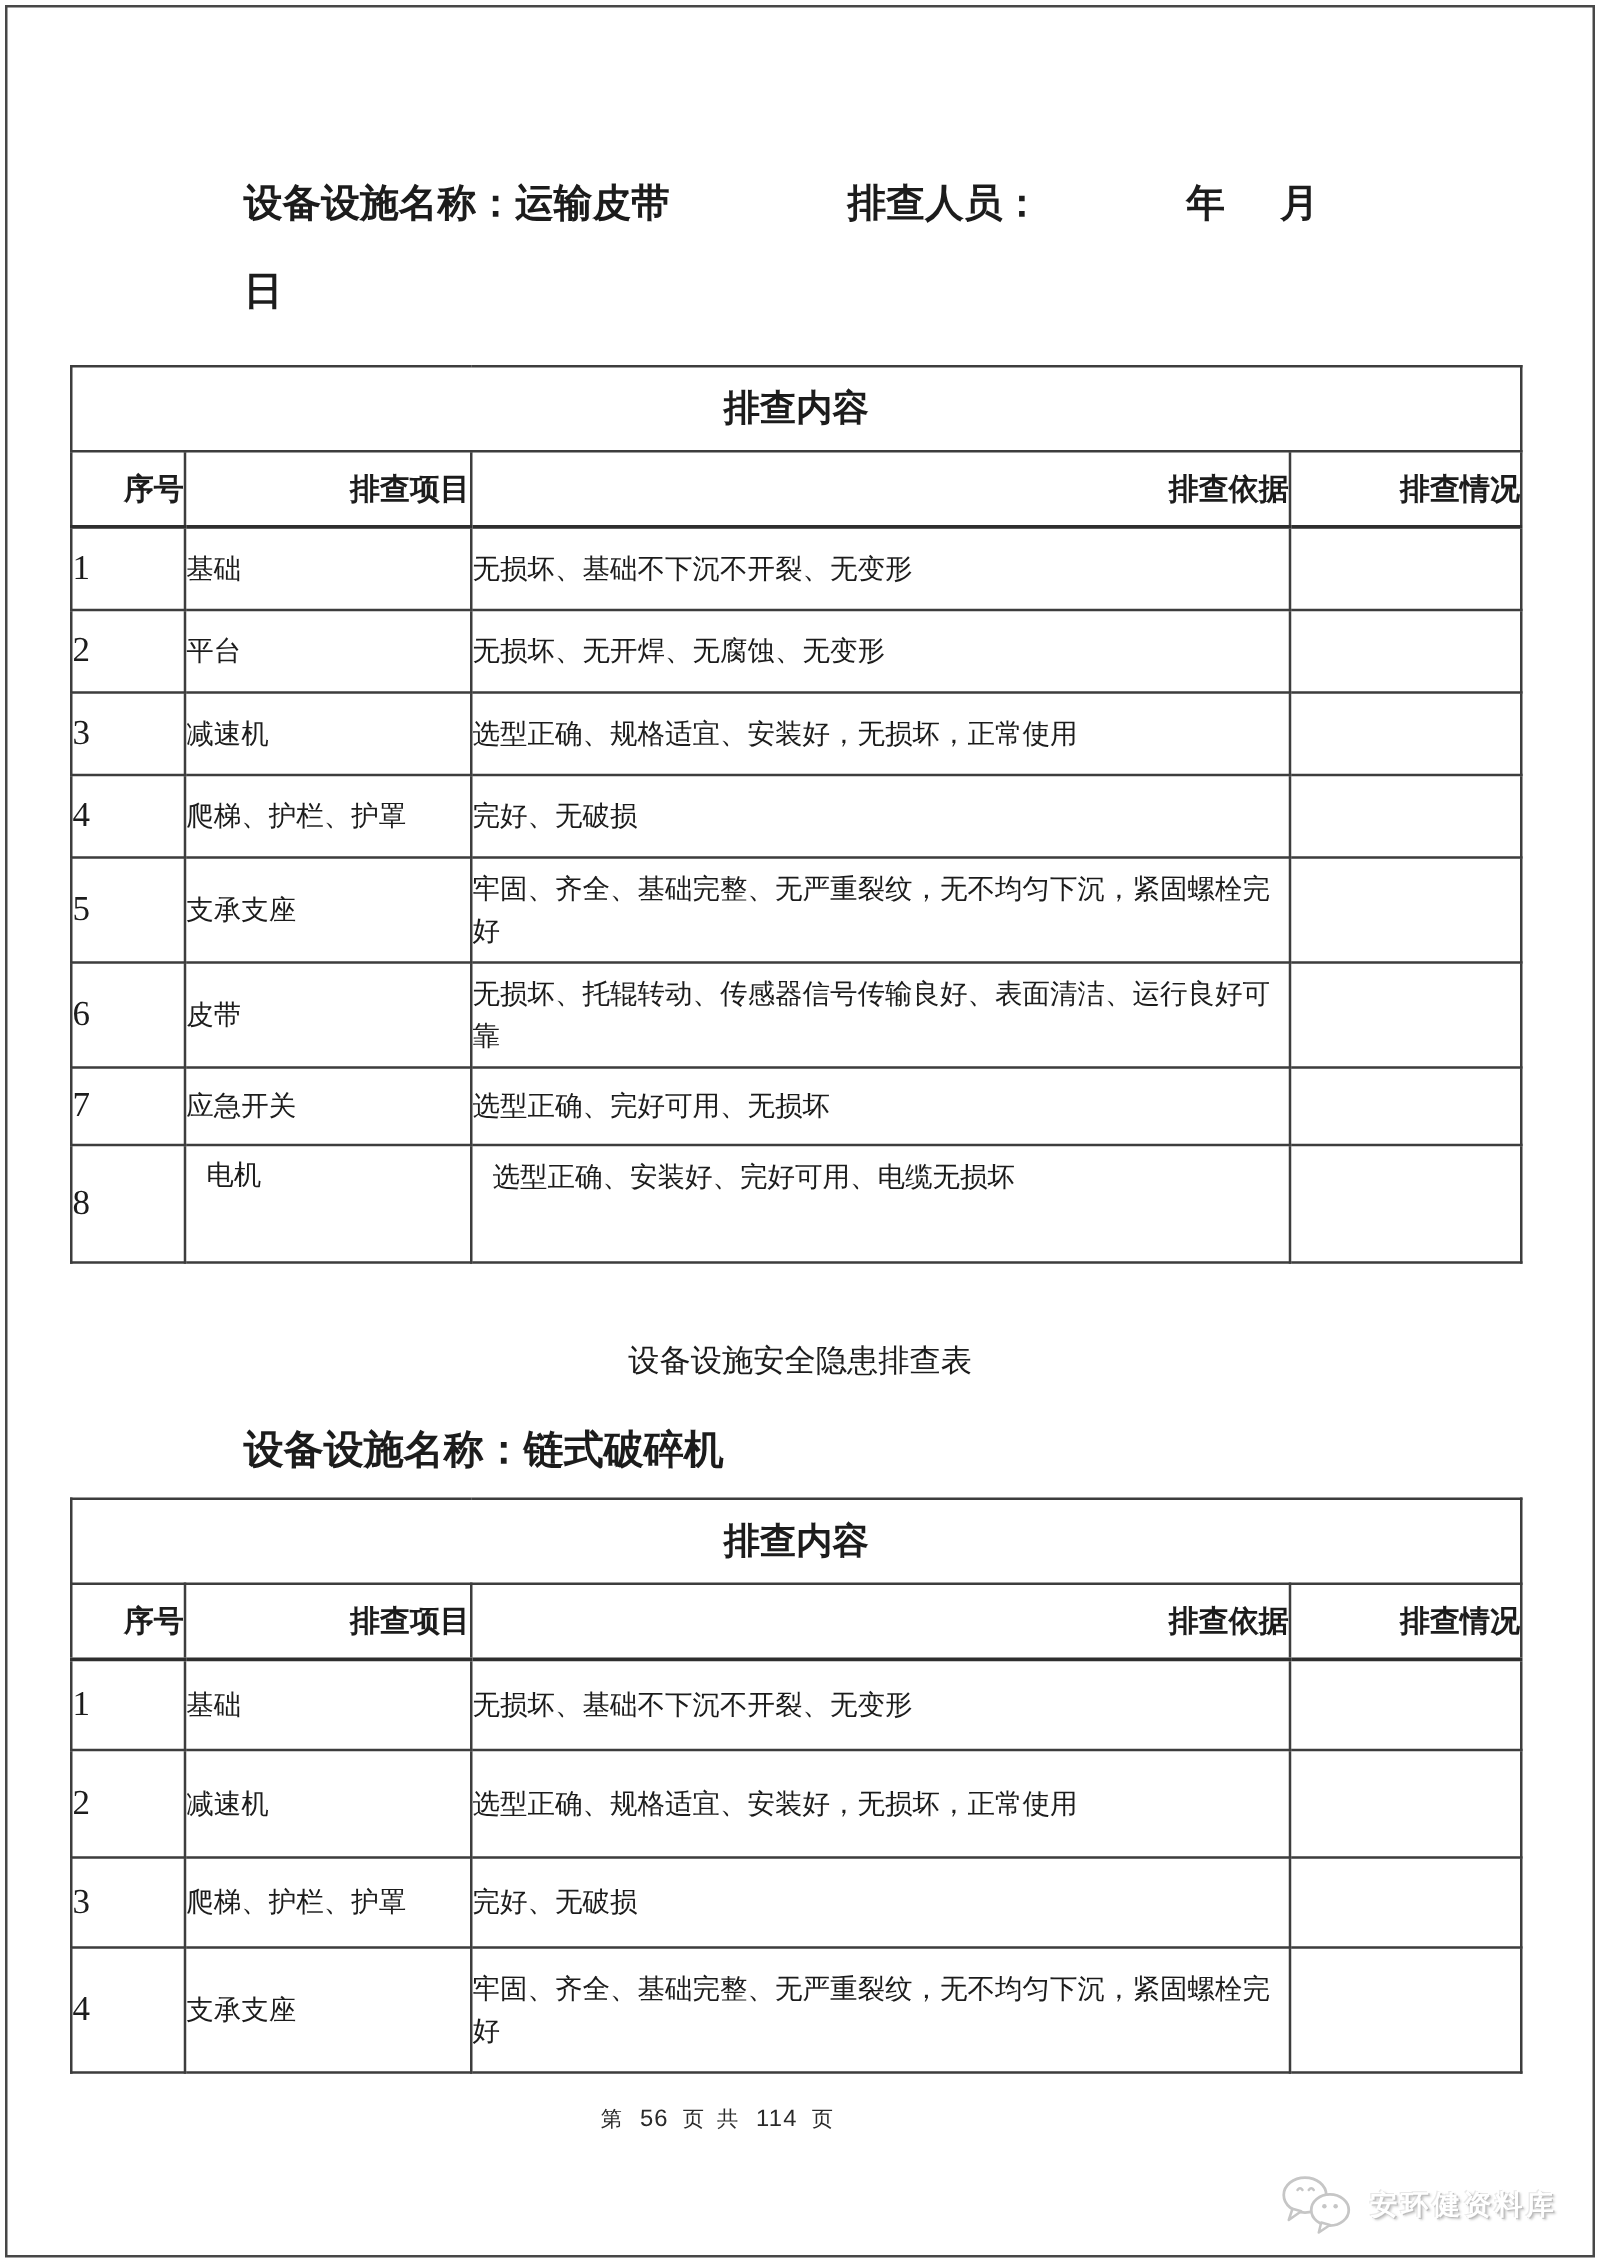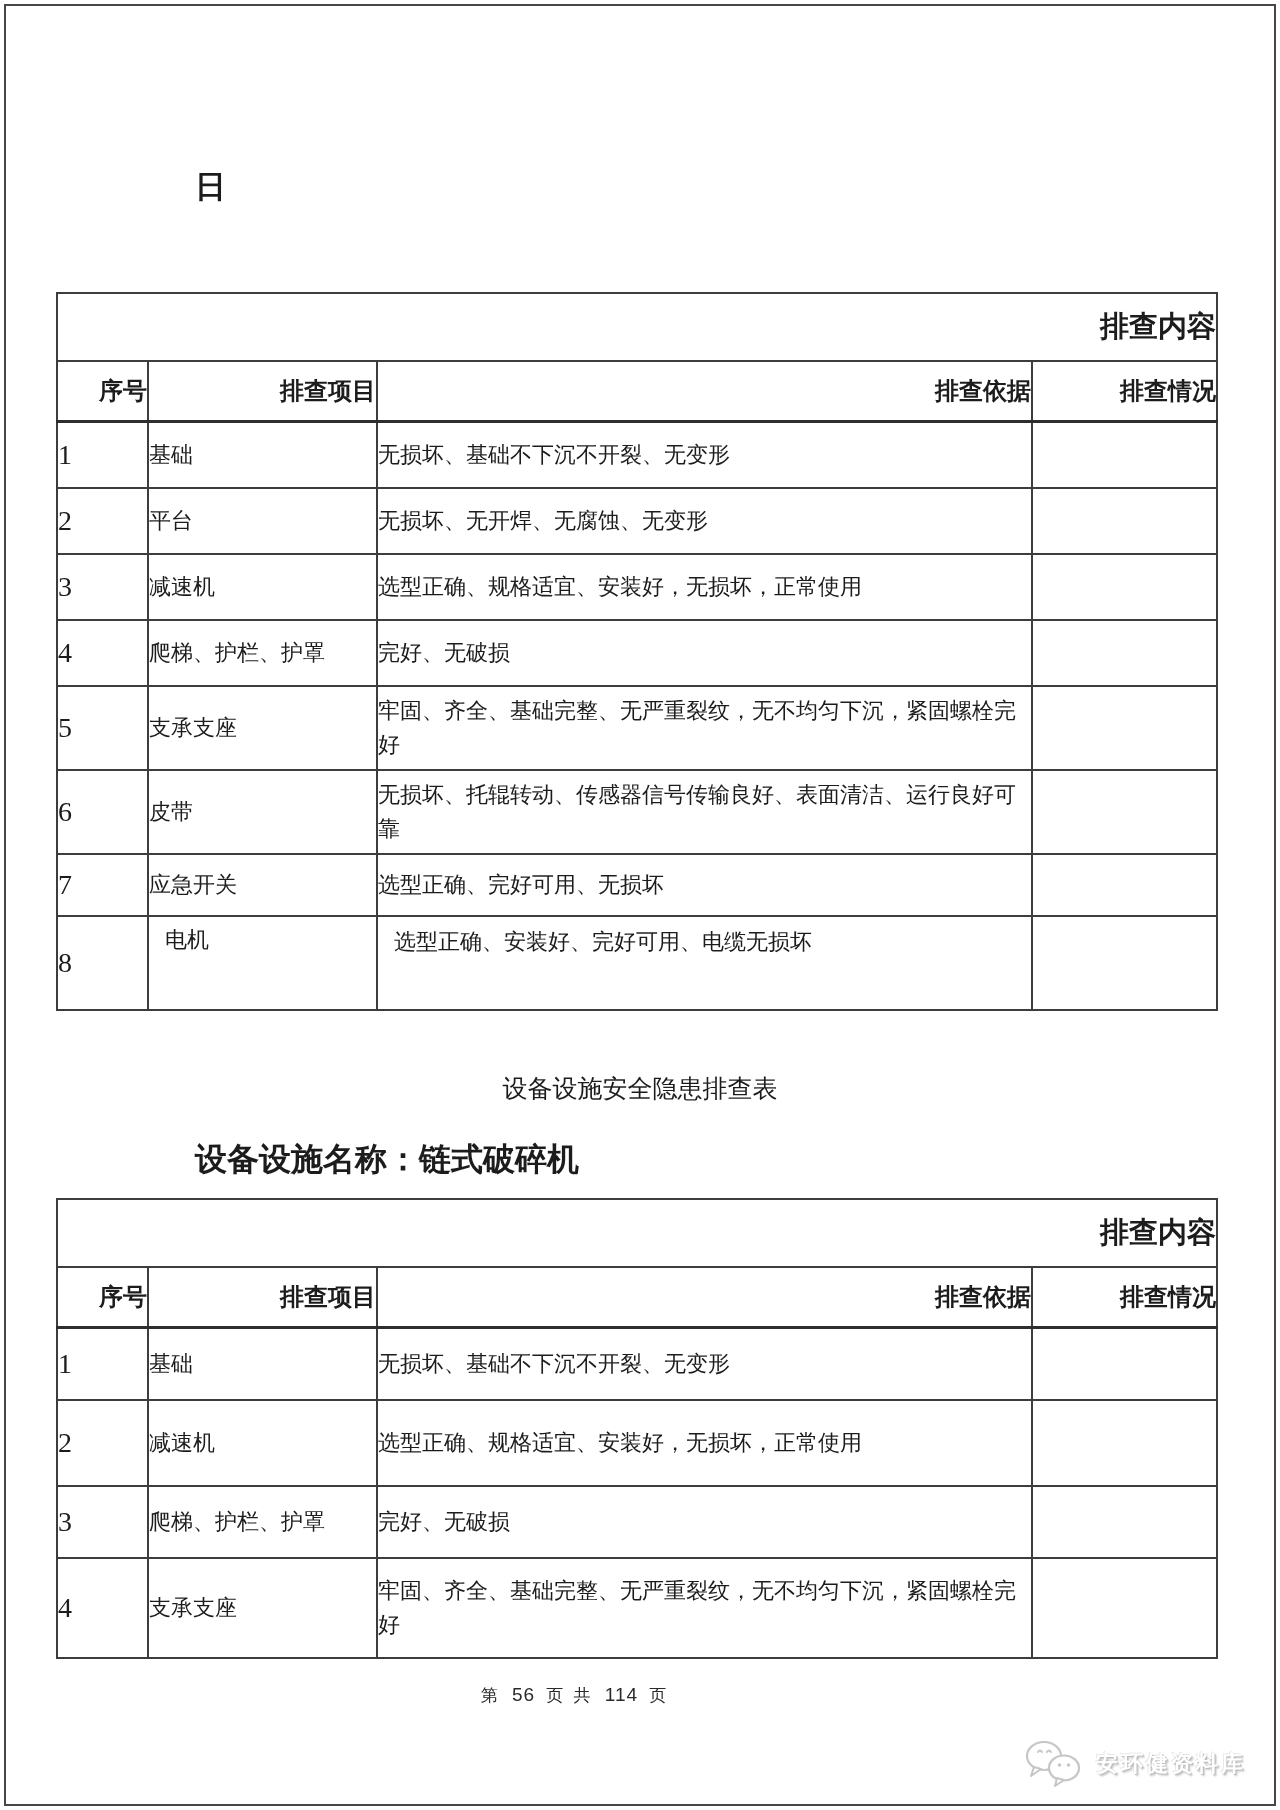--- a/index.html
+++ b/index.html
@@ -35,21 +35,21 @@
   }
   table.t1{top:292px;}
   table.t2{top:1198px;}
   table.check td{
     border:2px solid #3d3d3d;
     vertical-align:middle;
     padding:0;
     overflow:hidden;
   }
   td.mergehead{
-    text-align:right;font-weight:bold;font-size:29px;height:66px;
+    text-align:center;font-weight:bold;font-size:29px;height:66px;
   }
   tr.colhead td{
     text-align:right;font-weight:bold;font-size:24px;height:58px;
     border-bottom:3px solid #2e2e2e;
   }
   td.no{font-size:28px;padding-left:16px;}
   td.item{padding-left:16px;}
   td.basis{padding-left:16px;padding-right:14px;line-height:34px;}
   tr.rh66 td{height:64px;}
   tr.rh82 td{height:82px;}
@@ -90,20 +90,23 @@
     white-space:nowrap;
   }
   .watermark svg{margin-right:10px;}
 </style>
 </head>
 <body>
 
 <div class="page-border"></div>
 
 <div class="doc-header">
+  <div class="line1">
+    <span>设备设施名称：运输皮带</span><span class="g1">排查人员：</span><span class="g2">年</span><span class="g3">月</span>
+  </div>
   <div class="line2">
     <span>日</span>
   </div>
 </div>
 
 <table class="check t1">
   <colgroup>
       <col style="width:91px">
       <col style="width:229px">
       <col style="width:655px">

